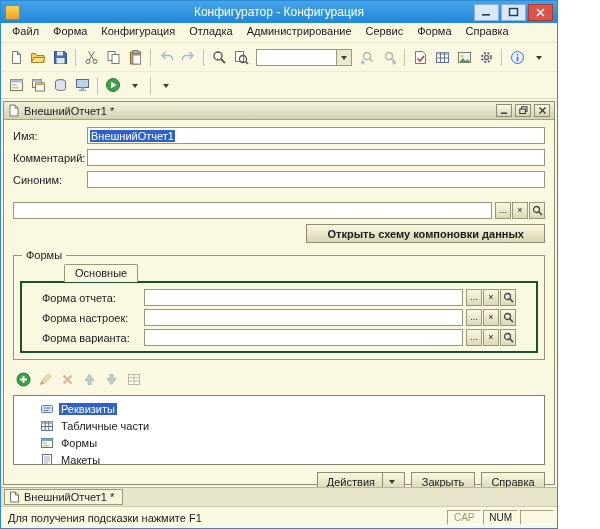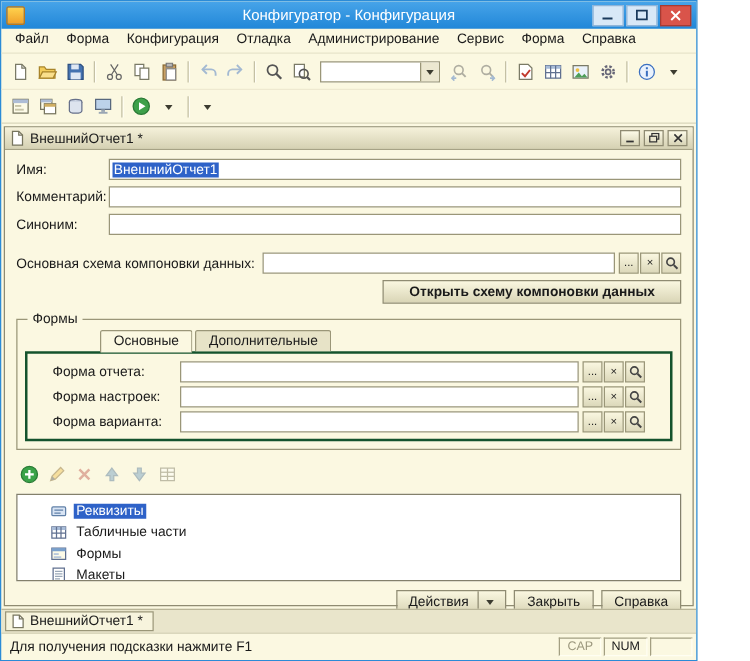--- a/index.html
+++ b/index.html
@@ -41,21 +41,21 @@
   .selval{background:#2e62c8;color:#fff;padding:0 1px;}
   .trio{display:flex;margin-left:2px;flex:0 0 auto;}
   .fbtn{width:16px;height:17px;box-sizing:border-box;border:1px solid #9a9678;background:linear-gradient(#faf7e0,#dcd8ba);display:flex;align-items:center;justify-content:center;font-size:9px;line-height:9px;margin-left:1px;}
   .schema-row{margin-top:9px;}
   .slabel{margin-right:6px;white-space:nowrap;flex:0 0 auto;}
   .row-right{display:flex;justify-content:flex-end;margin-bottom:7px;flex:0 0 auto;}
   .pbtn{height:19px;box-sizing:border-box;border:1px solid #8f8b72;background:linear-gradient(#faf7e0,#d9d5b6);padding:0 20px;display:inline-flex;align-items:center;justify-content:center;font-weight:bold;}
 
   .fset{flex:0 0 auto;border:1px solid #9a9678;position:relative;padding:8px 6px 6px;margin:5px 0 9px;}
   .legend{position:absolute;top:-7px;left:8px;background:#fbf8e1;padding:0 4px;}
-  .tabs{display:flex;margin-left:20px;position:relative;z-index:2;padding-left:40px;}
+  .tabs{display:flex;margin-left:4px;position:relative;z-index:2;padding-left:40px;}
   .tab{padding:2px 10px;border:1px solid #9a9678;border-bottom:none;border-radius:2px 2px 0 0;background:#e7e3c7;margin-right:2px;}
   .tab.active{background:#fbf8e1;margin-bottom:-1px;padding-bottom:3px;}
   .tabpanel{border:2px solid #14532d;padding:6px 20px 2px;position:relative;z-index:1;}
   .flabel2{flex:0 0 102px;}
   .tabpanel .frow{margin-bottom:3px;}
 
   .minitb{flex:0 0 auto;display:flex;align-items:center;gap:5px;margin:2px 0 7px 2px;}
   .mti{width:17px;height:17px;display:flex;align-items:center;justify-content:center;}
 
   .tree{flex:1;min-height:60px;border:1px solid #83806b;background:#fff;padding:4px 0;overflow:hidden;}
@@ -335,21 +335,20 @@
             </span>
         </div>
         <div class="frow">
           <span class="flabel">Синоним:</span>
           <span class="field">
               <span></span>
             </span>
         </div>
 
         <div class="frow schema-row">
-          <span class="slabel">Основная схема компоновки данных:</span>
           <span class="field">
               <span></span>
             </span>
           <span class="trio">
             <span class="fbtn">...</span>
             <span class="fbtn">×</span>
             <span class="fbtn">
                 <svg width="11" height="11">
                   <circle cx="4.5" cy="4.5" r="3" fill="none" stroke="#444" stroke-width="1.3"></circle>
                   <path d="M7 7l3 3" stroke="#444" stroke-width="1.5"></path>
@@ -359,21 +358,20 @@
         </div>
 
         <div class="row-right">
           <span class="pbtn">Открыть схему компоновки данных</span>
         </div>
 
         <div class="fset">
           <span class="legend">Формы</span>
           <div class="tabs">
             <span class="tab active">Основные</span>
-            <span class="tab">Дополнительные</span>
           </div>
           <div class="tabpanel">
             <div class="frow">
               <span class="flabel2">Форма отчета:</span>
               <span class="field">
                   <span></span>
                 </span>
               <span class="trio">
                 <span class="fbtn">...</span>
                 <span class="fbtn">×</span>

